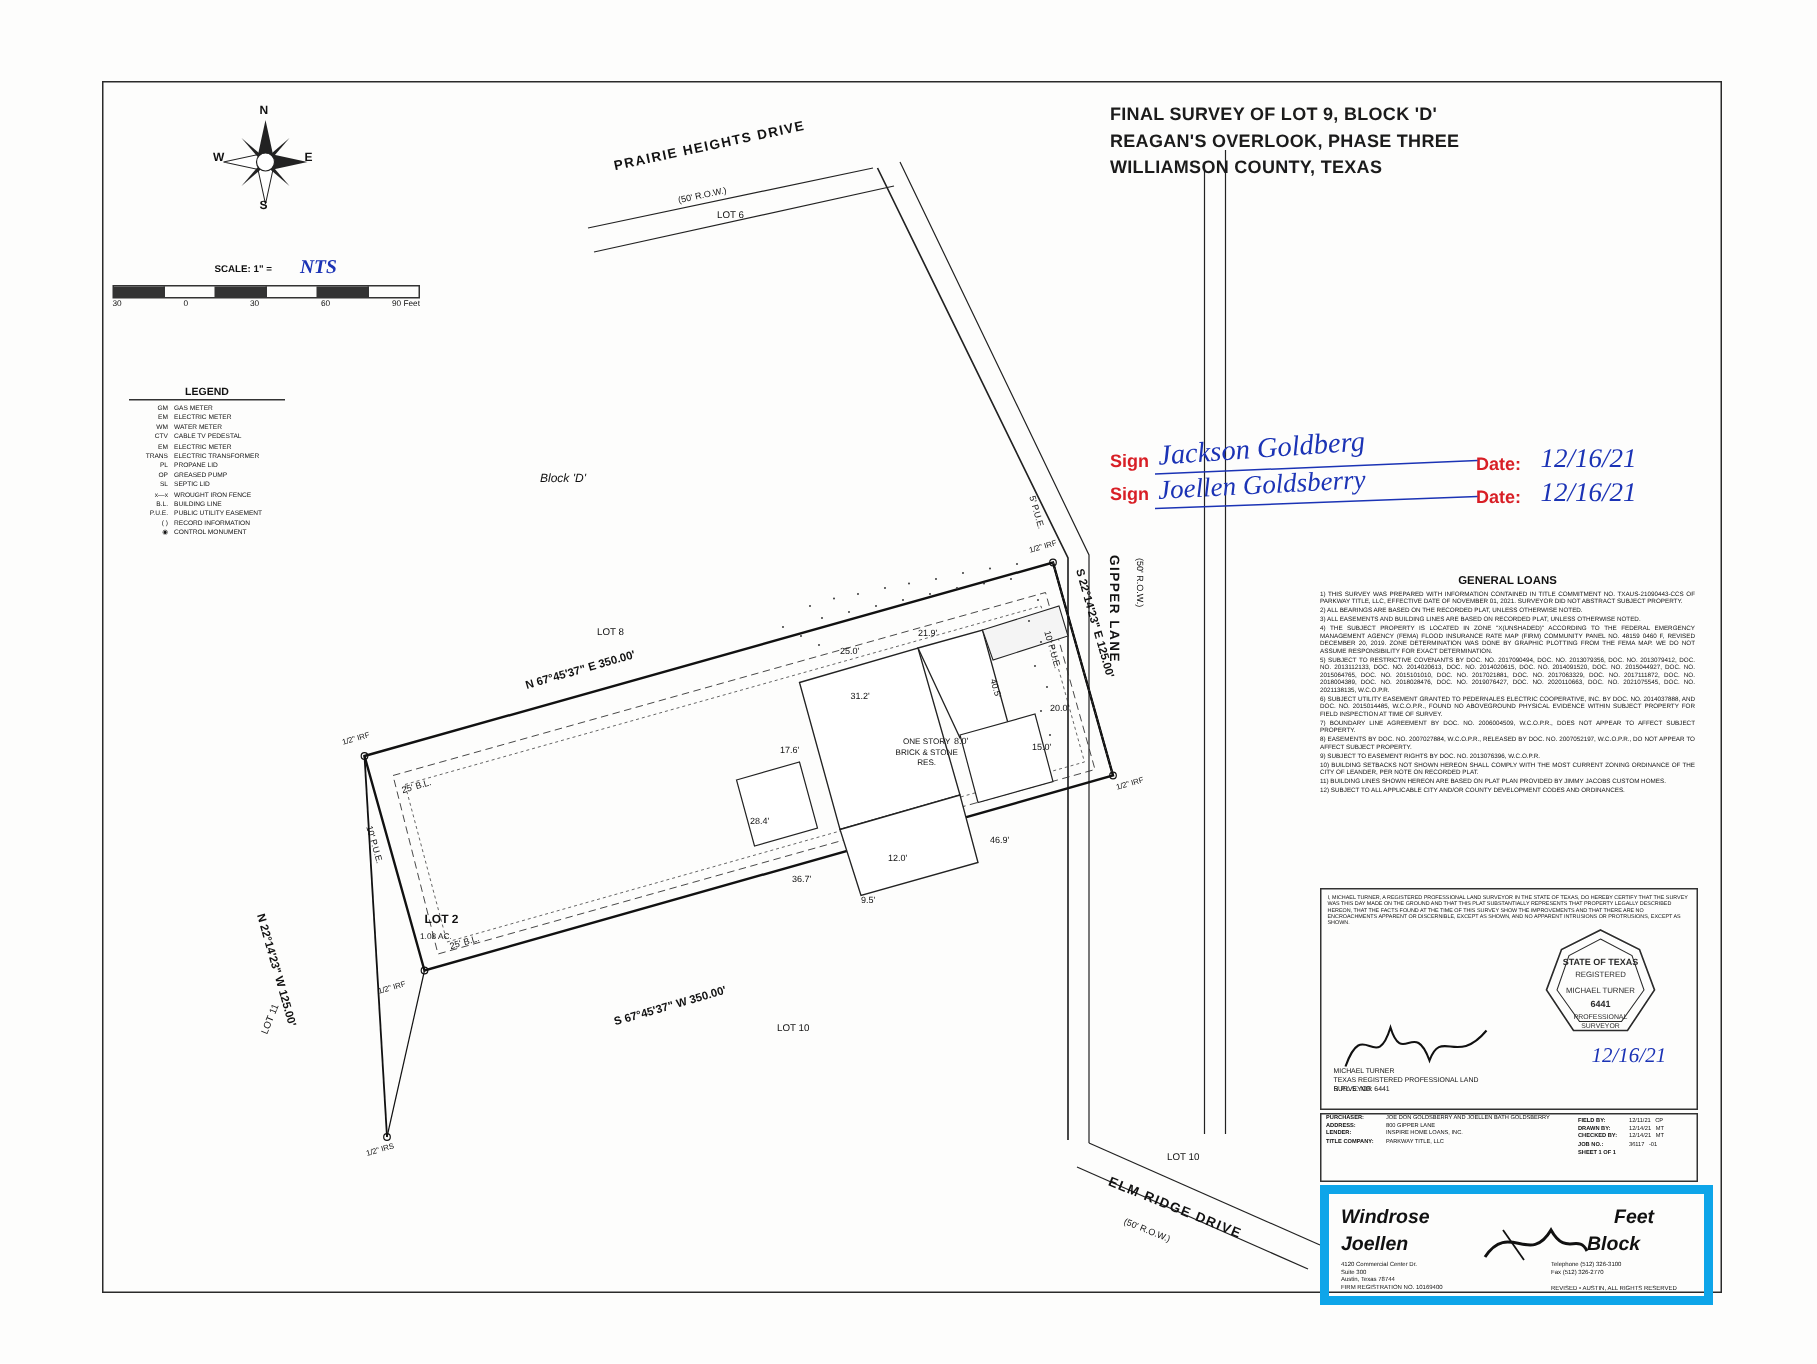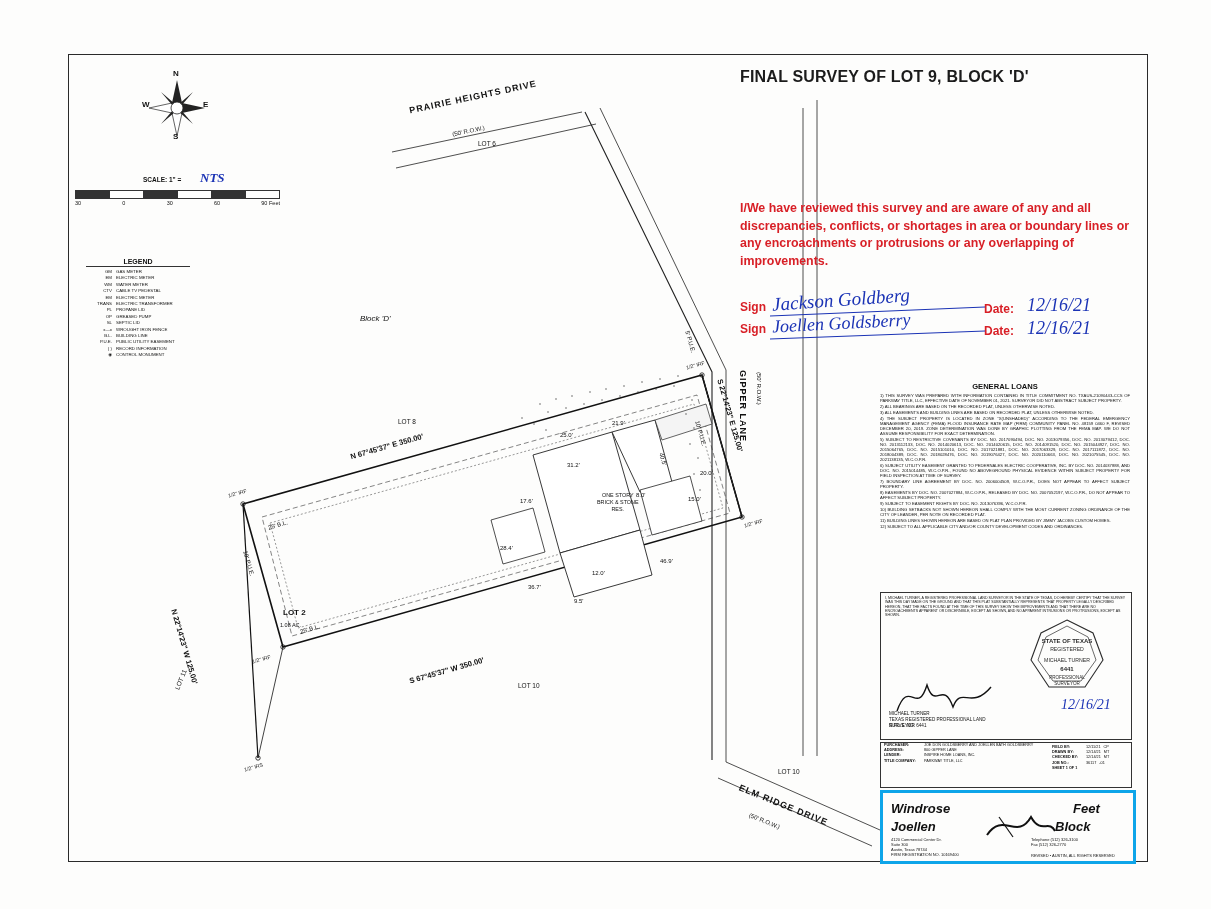--- a/index.html
+++ b/index.html
@@ -1,21 +1,21 @@
 <!DOCTYPE html>
 <html><head>
 <meta charset="utf-8">
 <style>
   html,body{margin:0;padding:0;background:#ffffff;}
   body{width:1211px;height:909px;position:relative;overflow:hidden;
        font-family:"Liberation Sans",sans-serif;color:#111;}
   .sheet{position:absolute;left:0;top:0;width:1211px;height:909px;background:#fdfdfc;}
   .border-outer{position:absolute;left:68px;top:54px;width:1078px;height:806px;border:1.6px solid #2a2a2a;}
   .abs{position:absolute;}
-  .ttl{font-size:16px;font-weight:bold;letter-spacing:.2px;line-height:17.5px;color:#1b1b1b;}
+  .ttl{font-size:12px;font-weight:bold;letter-spacing:.2px;line-height:17.5px;color:#1b1b1b;}
   .red{color:#d81f26;}
   .tiny{font-size:4.6px;line-height:5.6px;}
   .tiny2{font-size:5.2px;line-height:6.4px;}
   .mini{font-size:6px;line-height:7.4px;}
   
   .compass{position:absolute;left:140px;top:70px;width:74px;height:80px;}
   .compass .n{position:absolute;left:33px;top:-1px;font-size:8px;font-weight:bold;}
   .compass .s{position:absolute;left:33px;top:62px;font-size:8px;font-weight:bold;}
   .compass .e{position:absolute;left:63px;top:30px;font-size:8px;font-weight:bold;}
   .compass .w{position:absolute;left:2px;top:30px;font-size:8px;font-weight:bold;}
@@ -37,21 +37,21 @@
   .signline{position:absolute;font-size:12px;font-weight:bold;}
   .gn{position:absolute;left:880px;top:382px;width:250px;}
   .gn .h{font-size:7.6px;font-weight:bold;text-align:center;margin-bottom:3px;}
   .gn p{margin:0 0 1.2px 0;font-size:4.2px;line-height:4.9px;text-align:justify;}
   .certbox{position:absolute;left:880px;top:592px;width:250px;height:146px;border:1px solid #333;}
   .certtext{position:absolute;left:4px;top:3px;width:242px;font-size:3.6px;line-height:4.3px;}
   .seal{position:absolute;left:146px;top:24px;width:80px;height:80px;}
   .infobox{position:absolute;left:880px;top:742px;width:250px;height:44px;border:1px solid #333;}
   .infobox .r{display:flex;font-size:3.8px;line-height:5.2px;padding:0 3px;}
   .infobox .k{width:40px;font-weight:bold;}
-  .company{position:absolute;left:880px;top:790px;width:250px;height:68px;border:3px solid #0ea5e9;}
+  .company{position:absolute;left:880px;top:790px;width:250px;height:68px;border:6px solid #0ea5e9;}
   .company .nm{font-size:13px;font-weight:bold;font-style:italic;color:#111;}
   .company .sub{font-size:4px;line-height:5px;}
   
   .rev{position:absolute;left:440px;top:788px;width:260px;height:70px;border:1px solid #333;}
   .rev .h{font-size:8px;font-weight:bold;text-align:center;border-bottom:1px solid #333;padding:2px 0;}
   .rev .cols{display:flex;font-size:6px;border-bottom:1px solid #333;}
   .rev .c1{width:48px;border-right:1px solid #333;padding:1px 3px;}
   .rev .c2{flex:1;padding:1px 3px;}
   
   svg.draw{position:absolute;left:0;top:0;width:1211px;height:909px;pointer-events:none;}
@@ -234,23 +234,24 @@
         <span class="txt">RECORD INFORMATION</span>
       </div>
     <div class="row">
         <span class="sym">◉</span>
         <span class="txt">CONTROL MONUMENT</span>
       </div>
   </div>
 
   <div class="titleblock">
     <div class="ttl">FINAL SURVEY OF LOT 9, BLOCK 'D'</div>
-  </div>
-
-  <div class="notice red">I/We have reviewed this survey and are aware of any and all discrepancies, conflicts, or shortages in area or boundary lines or any encroachments or protrusions or any overlapping of improvements.</div>
+    <div class="ttl">REAGAN'S OVERLOOK, PHASE THREE</div>
+    <div class="ttl">WILLIAMSON COUNTY, TEXAS</div>
+  </div>
+
   <div class="signline red" style="left:740px;top:300px;">Sign</div>
   <div class="signline red" style="left:740px;top:322px;">Sign</div>
   <div class="signline red" style="left:984px;top:302px;">Date:</div>
   <div class="signline red" style="left:984px;top:324px;">Date:</div>
 
   <div class="abs sig" style="left:772px;top:289px;font-size:19px;transform:rotate(-4deg);">Jackson Goldberg</div>
   <div class="abs sig" style="left:772px;top:313px;font-size:18px;transform:rotate(-3deg);">Joellen Goldsberry</div>
   <div class="abs sig" style="left:1027px;top:295px;font-size:18px;">12/16/21</div>
   <div class="abs sig" style="left:1027px;top:318px;font-size:18px;">12/16/21</div>
   <svg class="abs" style="left:740px;top:286px;" width="400" height="60">

